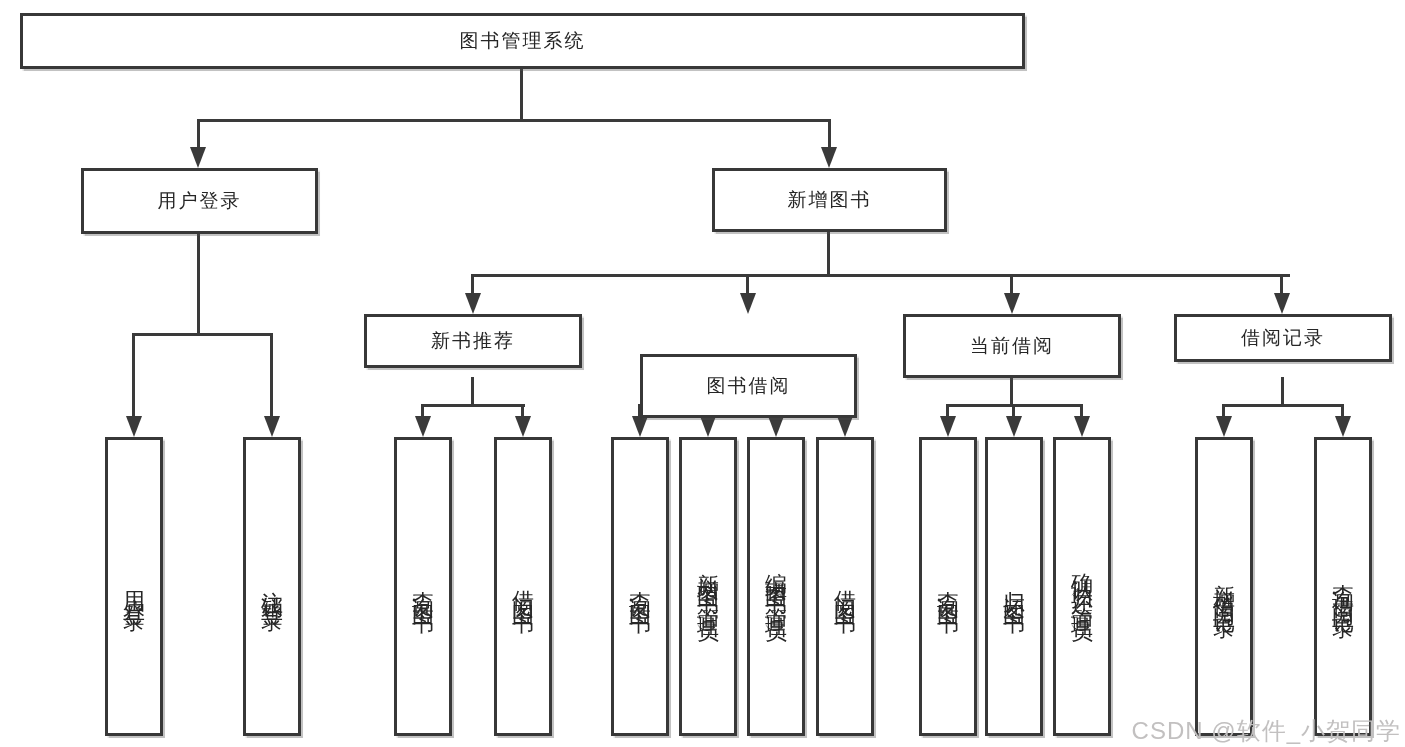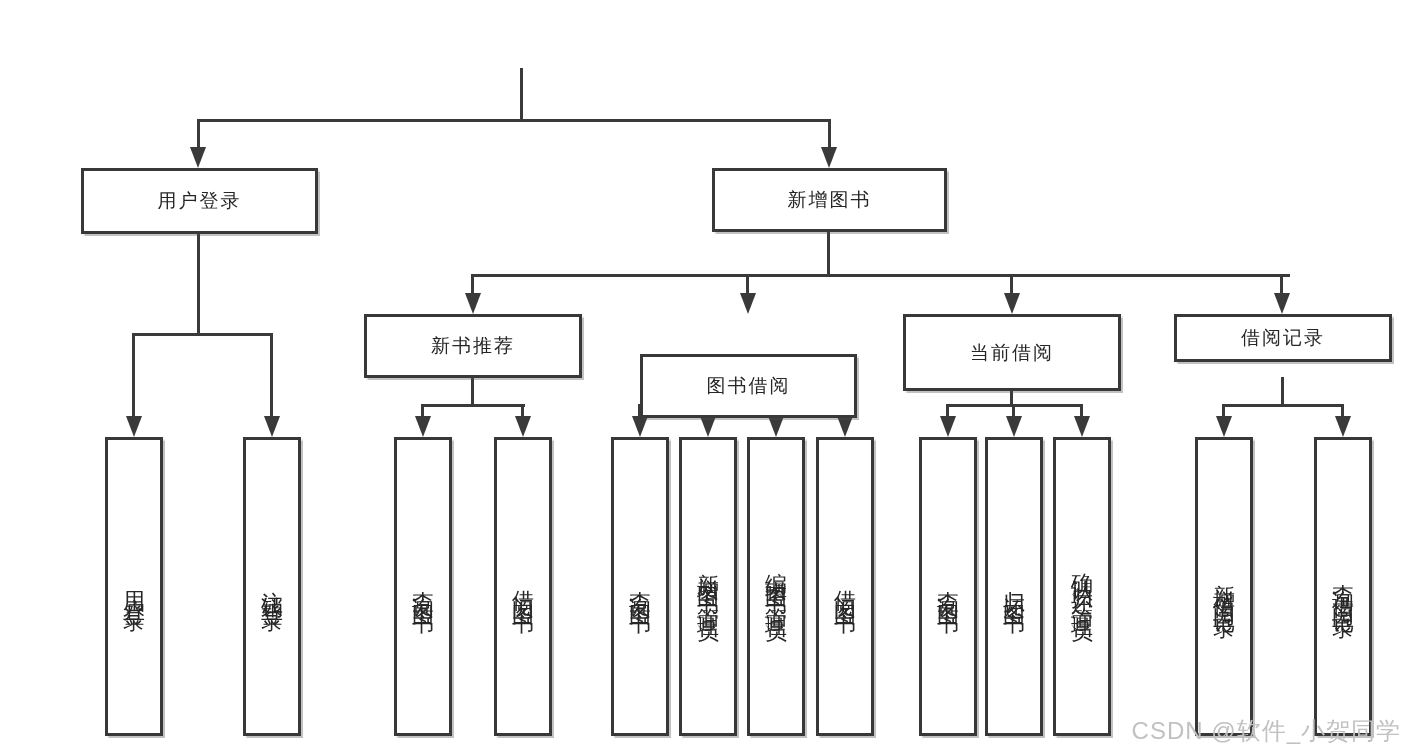--- a/index.html
+++ b/index.html
@@ -65,27 +65,28 @@
     letter-spacing: 1px;
     z-index: 5;
     white-space: nowrap;
   }
 </style>
 </head>
 <body>
 
 <div id="canvas">
 
+  <div class="box" style="left:20px; top:13px; width:1005px; height:56px;">图书管理系统</div>
 
   <div class="box" style="left:81px; top:168px; width:237px; height:66px;">用户登录</div>
   <div class="box" style="left:712px; top:168px; width:235px; height:64px;">新增图书</div>
 
-  <div class="box" style="left:364px; top:314px; width:218px; height:64px;">新书推荐</div>
+  <div class="box" style="left:364px; top:314px; width:218px; height:54px;">新书推荐</div>
   <div class="box" style="left:640px; top:314px; width:217px; height:64px;margin-top:40px;">图书借阅</div>
-  <div class="box" style="left:903px; top:314px; width:218px; height:77px;text-align:center;">当前借阅</div>
+  <div class="box" style="left:903px; top:314px; width:218px; height:64px;text-align:center;">当前借阅</div>
   <div class="box" style="left:1174px; top:314px; width:218px; height:48px;">借阅记录</div>
 
   <div class="leaf" style="left:105px;">
       <span>用户登录</span>
     </div>
   <div class="leaf" style="left:243px;">
       <span>注销登录</span>
     </div>
   <div class="leaf" style="left:394px;">
       <span>查询图书</span>

